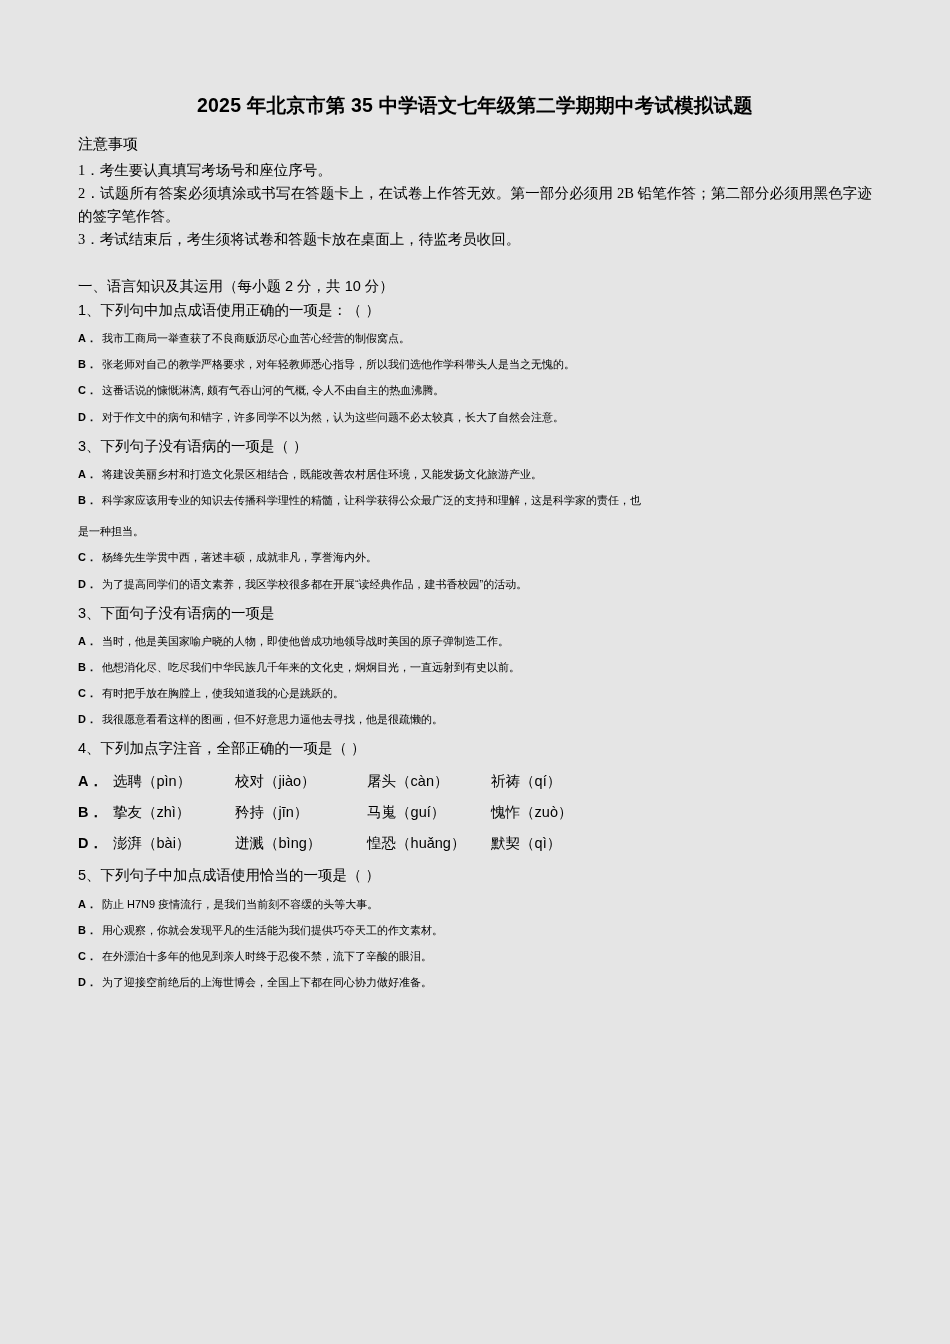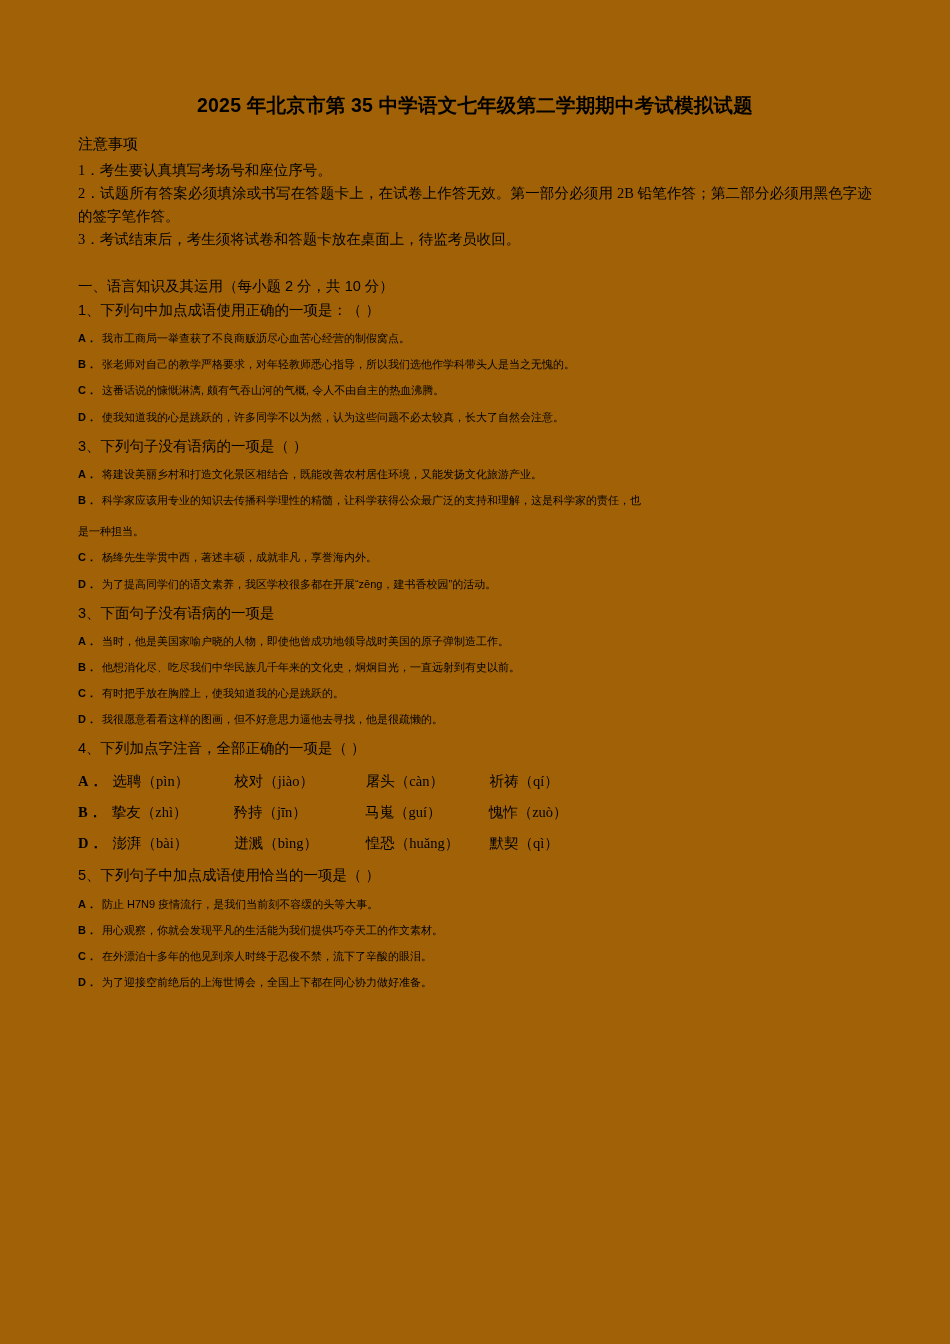--- a/index.html
+++ b/index.html
@@ -9,21 +9,21 @@
   }
   body {
     font-family: "Liberation Serif", "DejaVu Serif", serif;
     color: #000000;
   }
   .page {
     width: 950px;
     min-height: 1344px;
     box-sizing: border-box;
     padding: 92px 78px 40px 78px;
-    background: #a16207;
+    background: #e5e5e5;
     position: relative;
   }
   .doc-title {
     font-family: "Liberation Sans", sans-serif;
     font-weight: bold;
     font-size: 19.5px;
     text-align: center;
     margin: 0 0 16px 0;
     letter-spacing: 0.2px;
   }
@@ -59,21 +59,21 @@
     text-align: justify;
   }
   .opt .lbl {
     font-weight: bold;
     margin-right: 5px;
   }
   .opt.cont {
     margin-top: 14px;
   }
   .pinyin-row {
-    font-family: Liberation Serif, serif;
+    font-family: Liberation Sans, sans-serif;
     font-size: 14.5px;
     margin: 12px 0;
     white-space: nowrap;
   }
   .pinyin-row .lbl {
     font-weight: bold;
     margin-right: 6px;
   }
   .pinyin-row .cell {
     display: inline-block;
@@ -100,30 +100,30 @@
 
   <div class="gap-big"></div>
 
   <p class="section-head">一、语言知识及其运用（每小题 2 分，共 10 分）</p>
 
   <div>
     <p class="q-stem">1、下列句中加点成语使用正确的一项是：（              ）</p>
     <p class="opt"><span class="lbl">A．</span><span>我市工商局一举查获了不良商贩沥尽心血苦心经营的制假窝点。</span></p>
     <p class="opt"><span class="lbl">B．</span><span>张老师对自己的教学严格要求，对年轻教师悉心指导，所以我们选他作学科带头人是当之无愧的。</span></p>
     <p class="opt"><span class="lbl">C．</span><span>这番话说的慷慨淋漓, 颇有气吞山河的气概, 令人不由自主的热血沸腾。</span></p>
-    <p class="opt"><span class="lbl">D．</span><span>使我知道我的心是跳跃的，许多同学不以为然，认为这些问题不必太较真，长大了自然会注意。</span></p>
+    <p class="opt"><span class="lbl">D．</span><span>对于作文中的病句和错字，许多同学不以为然，认为这些问题不必太较真，长大了自然会注意。</span></p>
   </div>
 
   <div class="q-block">
     <p class="q-stem">3、下列句子没有语病的一项是（    ）</p>
     <p class="opt"><span class="lbl">A．</span><span>将建设美丽乡村和打造文化景区相结合，既能改善农村居住环境，又能发扬文化旅游产业。</span></p>
     <p class="opt"><span class="lbl">B．</span><span>科学家应该用专业的知识去传播科学理性的精髓，让科学获得公众最广泛的支持和理解，这是科学家的责任，也</span></p>
     <p class="opt cont">是一种担当。</p>
     <p class="opt"><span class="lbl">C．</span><span>杨绛先生学贯中西，著述丰硕，成就非凡，享誉海内外。</span></p>
-    <p class="opt"><span class="lbl">D．</span><span>为了提高同学们的语文素养，我区学校很多都在开展“zēng，建书香校园”的活动。</span></p>
+    <p class="opt"><span class="lbl">D．</span><span>为了提高同学们的语文素养，我区学校很多都在开展“读经典作品，建书香校园”的活动。</span></p>
   </div>
 
   <div class="q-block">
     <p class="q-stem">3、下面句子没有语病的一项是</p>
     <p class="opt"><span class="lbl">A．</span><span>当时，他是美国家喻户晓的人物，即使他曾成功地领导战时美国的原子弹制造工作。</span></p>
     <p class="opt"><span class="lbl">B．</span><span>他想消化尽、吃尽我们中华民族几千年来的文化史，炯炯目光，一直远射到有史以前。</span></p>
     <p class="opt"><span class="lbl">C．</span><span>有时把手放在胸膛上，使我知道我的心是跳跃的。</span></p>
     <p class="opt"><span class="lbl">D．</span><span>我很愿意看看这样的图画，但不好意思力逼他去寻找，他是很疏懒的。</span></p>
   </div>
 

